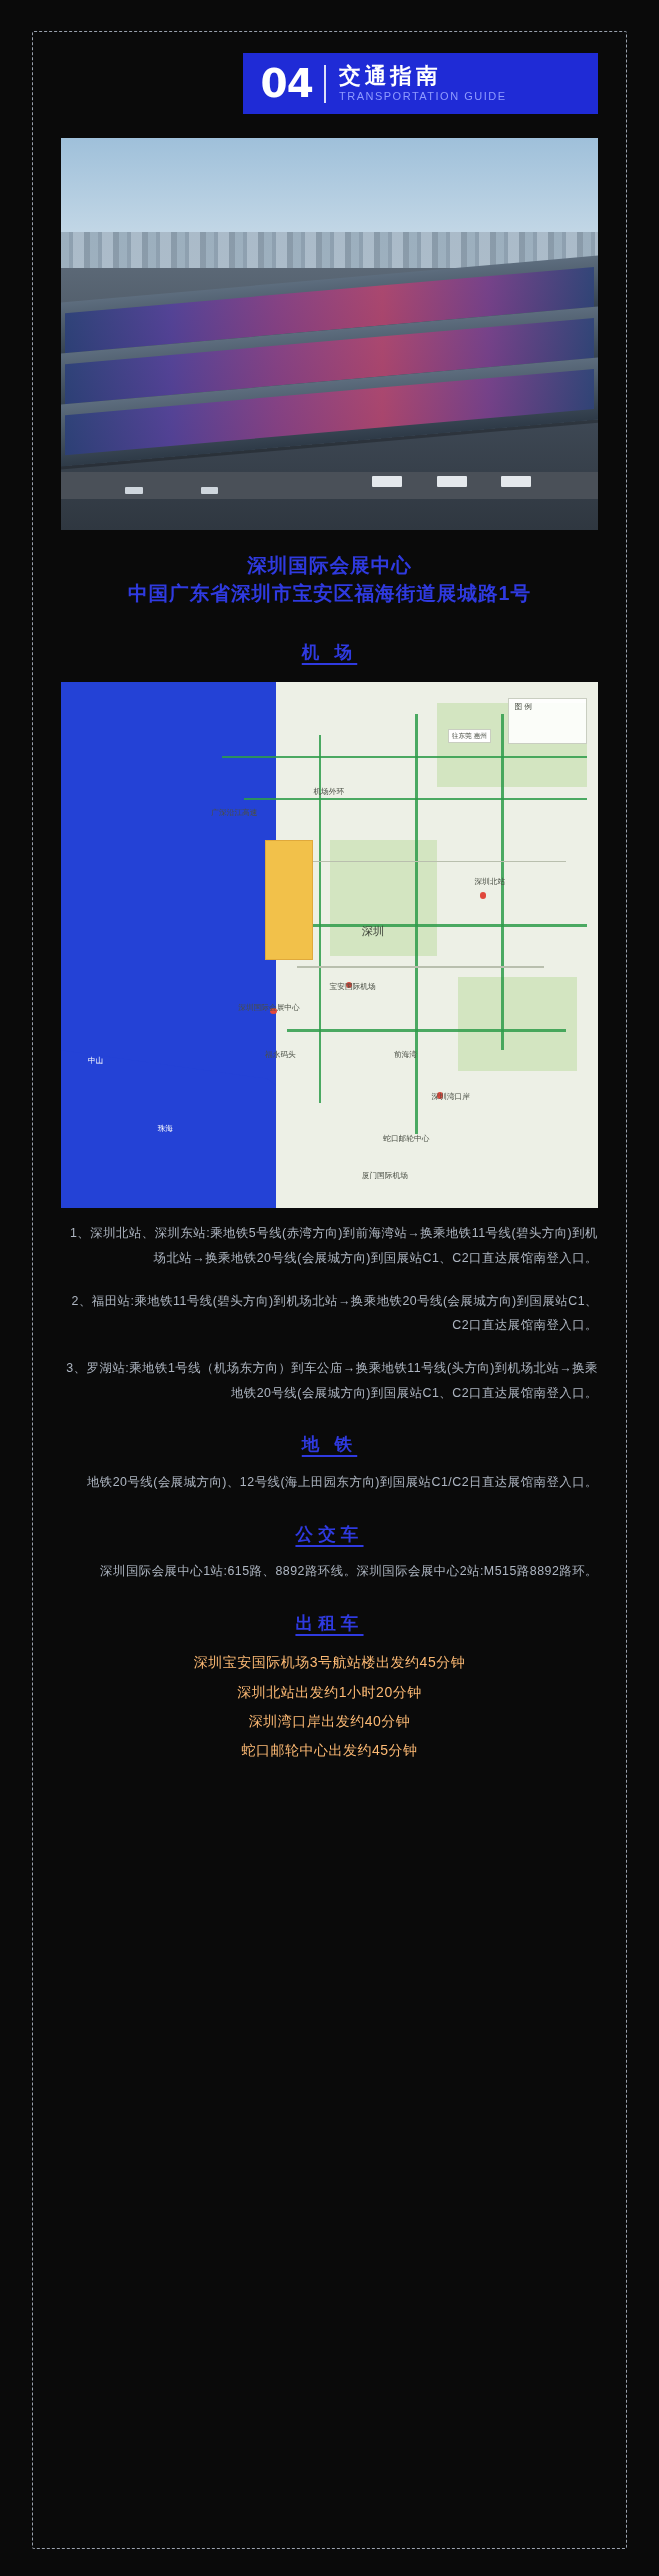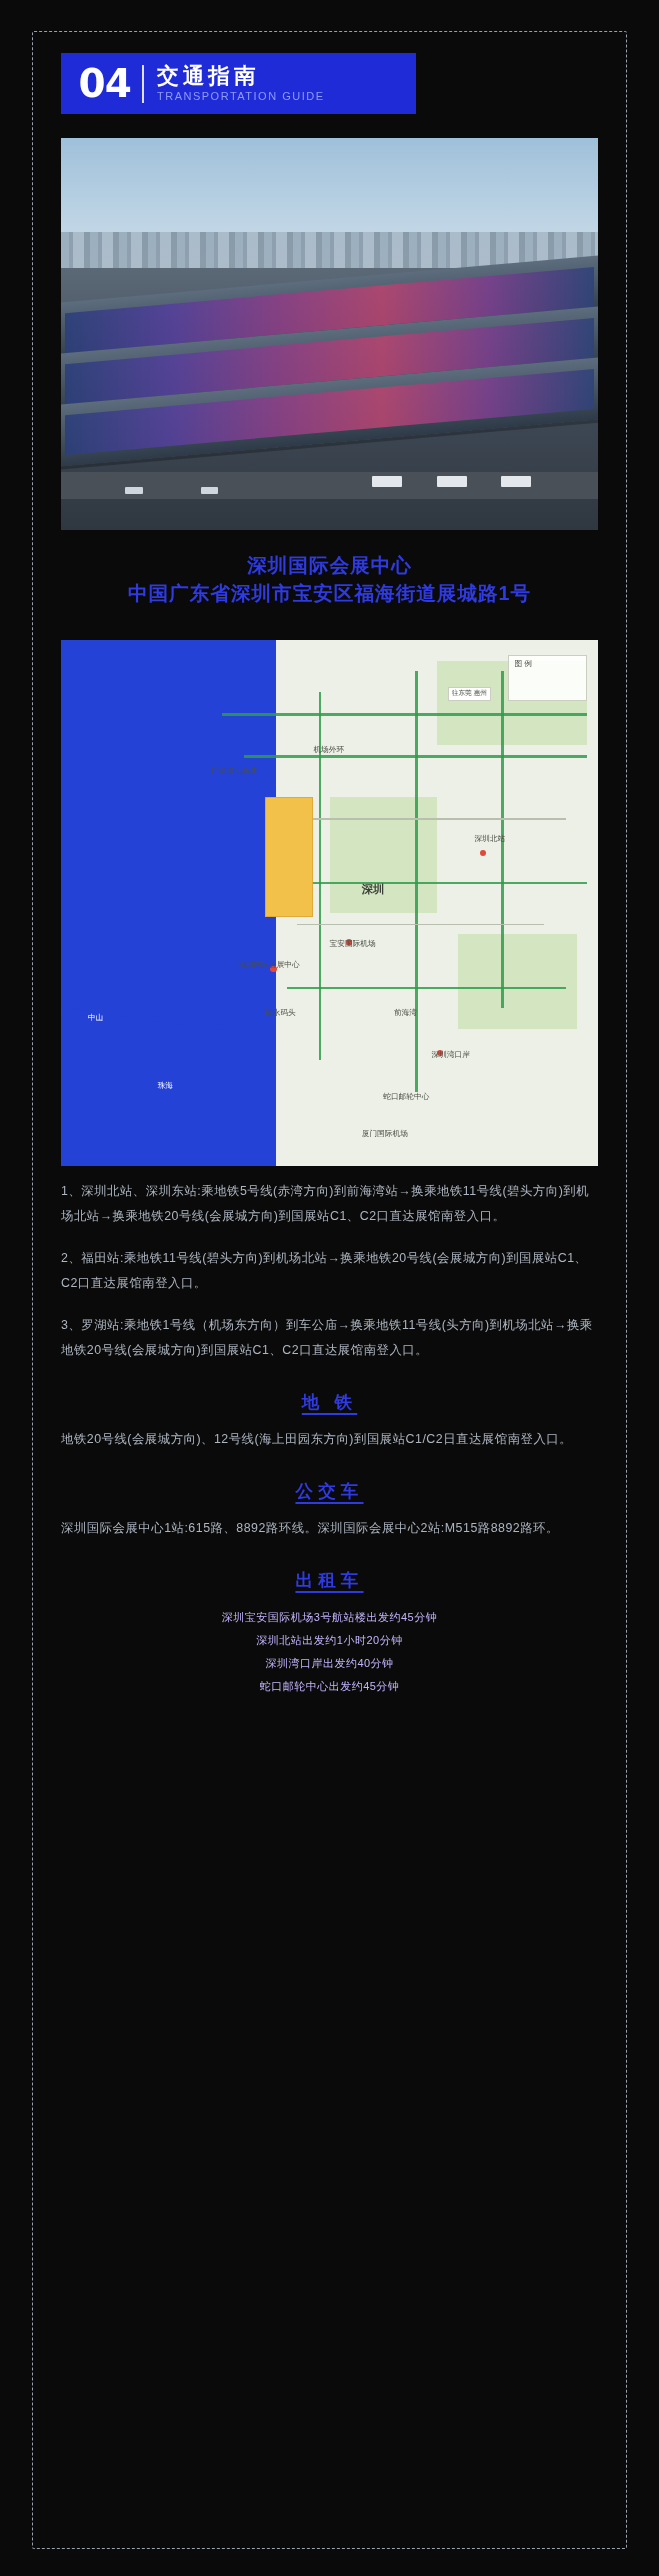--- a/index.html
+++ b/index.html
@@ -28,21 +28,21 @@
   .inner{
     position:relative;
     z-index:2;
     padding:25px 32px 20.6px 32px;
   }
 
   
   .header{
     display:flex;
     align-items:stretch;
-    justify-content:flex-start;
+    justify-content:flex-end;
     margin:5.2px 0 24px 0;
   }
   .header-bar{
     display:flex;
     align-items:center;
     background:#1f2bd6;
     height:61px;
     padding:0 0 0 0;
     min-width:355px;
     box-shadow:0 0 0 0 #000;
@@ -165,21 +165,21 @@
     line-height:2.0;
     color:#aeb6c2;
     letter-spacing:0.5px;
   }
   .para{
     font-size:12.4px;
     line-height:2.0;
     color:#aeb6c2;
     letter-spacing:0.5px;
     margin:0 0 17.5px 0;
-    text-align:left;
+    text-align:right;
   }
 
   
   .map{
     width:100%;
     height:526px;
     margin:18.5px 0 13.4px 0;
     position:relative;
     overflow:hidden;
     background:#eef1ea;
@@ -218,36 +218,36 @@
     background:#f2c14a;
     border:1px solid #e0a93b;
   }
   .map .city-dot{
     position:absolute;width:6.2px;height:6.2px;border-radius:50%;background:#e0483c;
   }
   .map .label{
     position:absolute;color:#4a4f45;font-size:7.7px;
   }
   .map .label.white{color:#ffffff;}
-  .map .label.big{font-size:11.3px;color:#3a3f36;font-weight:bold;}
+  .map .label.big{font-size:11.3px;color:#3a3f36;font-weight:normal;}
   .map .legend{
     position:absolute;right:2%;top:3%;width:77px;height:44px;
     background:rgba(255,255,255,.9);border:0.5px solid #c9cec1;
   }
   .map .badge{
     position:absolute;background:#ffffff;border:0.5px solid #c9cec1;
     font-size:6.7px;color:#4a4f45;padding:1.5px 3.1px;
   }
 
   
   .list{
     text-align:center;
-    font-size:11px;
+    font-size:14px;
     line-height:2.1;
-    color:#c4b5fd;
+    color:#fdba74;
     letter-spacing:0.5px;
   }
 
   
 </style>
 </head>
 <body>
 
 <div class="page">
   <div class="dashed-frame"></div>
@@ -284,20 +284,21 @@
       <div class="truck" style="left:58%"></div>
       <div class="truck" style="left:70%"></div>
       <div class="truck" style="left:82%"></div>
     </div>
 
     <div class="venue">
       <div class="l1">深圳国际会展中心</div>
       <div class="l2">中国广东省深圳市宝安区福海街道展城路1号</div>
     </div>
 
+    <div class="sec-title">机 场</div>
 
     <div class="map">
       <div class="sea"></div>
       <div class="sea2"></div>
       <div class="land"></div>
 
       <div class="green g1"></div>
       <div class="green g2"></div>
       <div class="green g3"></div>
 

